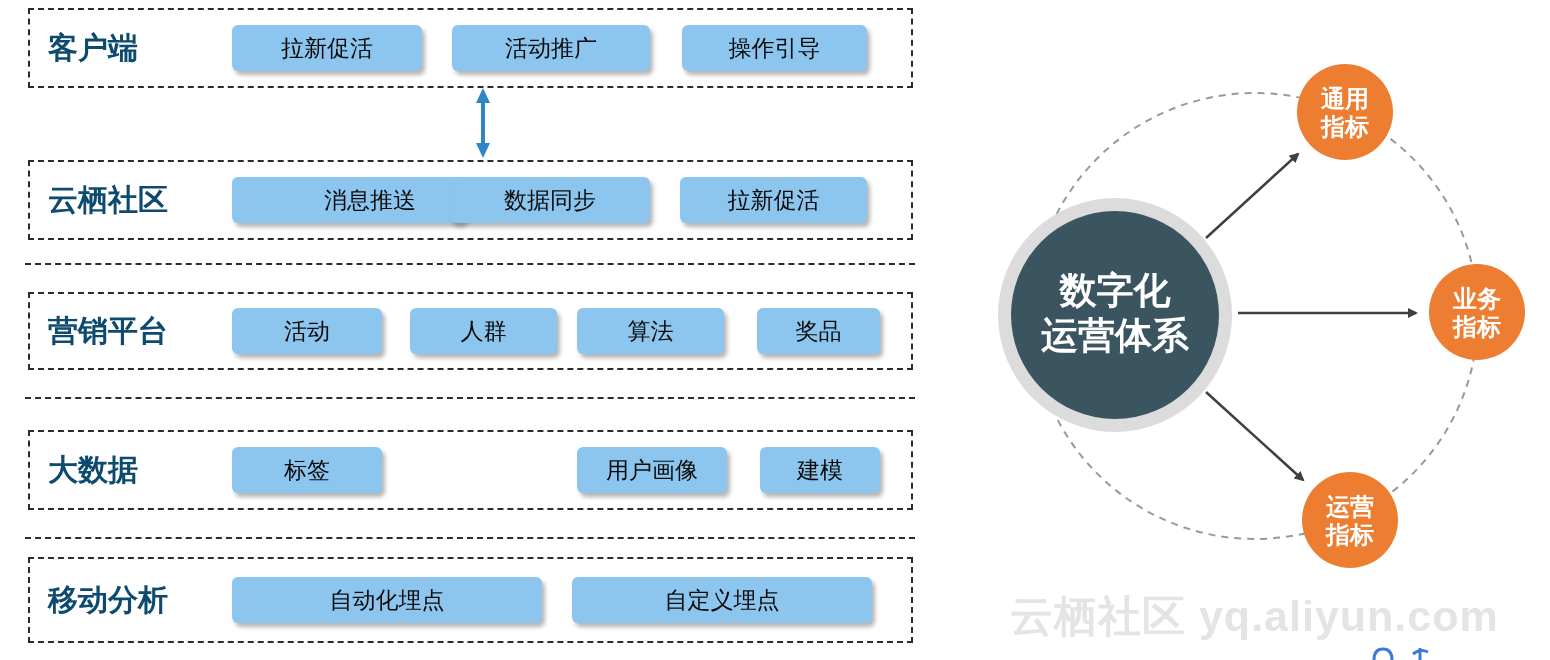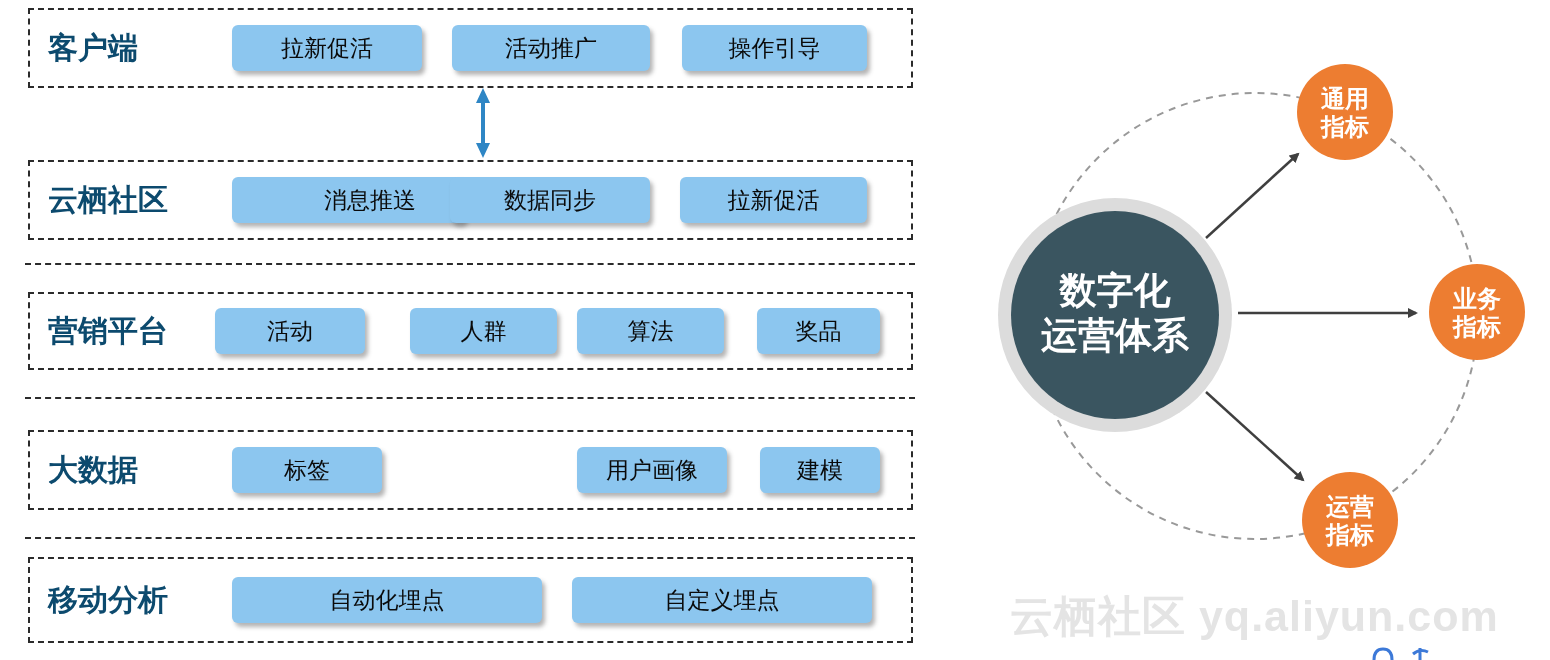--- a/index.html
+++ b/index.html
@@ -72,21 +72,21 @@
     <span class="layer-label">云栖社区</span>
     <span class="btn" style="left:202px;width:190px;padding-left:43px;">消息推送</span>
     <span class="btn" style="left:420px;width:200px;">数据同步</span>
     <span class="btn" style="left:650px;width:187px;">拉新促活</span>
   </div>
 
   <div class="sep" style="top:263px;"></div>
 
   <div class="layer" style="top:292px;height:78px;">
     <span class="layer-label">营销平台</span>
-    <span class="btn" style="left:185px;width:150px;">活动</span>
+    <span class="btn" style="left:202px;width:150px;">活动</span>
     <span class="btn" style="left:380px;width:147px;">人群</span>
     <span class="btn" style="left:547px;width:147px;">算法</span>
     <span class="btn" style="left:727px;width:123px;">奖品</span>
   </div>
 
   <div class="sep" style="top:397px;"></div>
 
   <div class="layer" style="top:430px;height:80px;">
     <span class="layer-label">大数据</span>
     <span class="btn" style="left:202px;width:150px;">标签</span>

